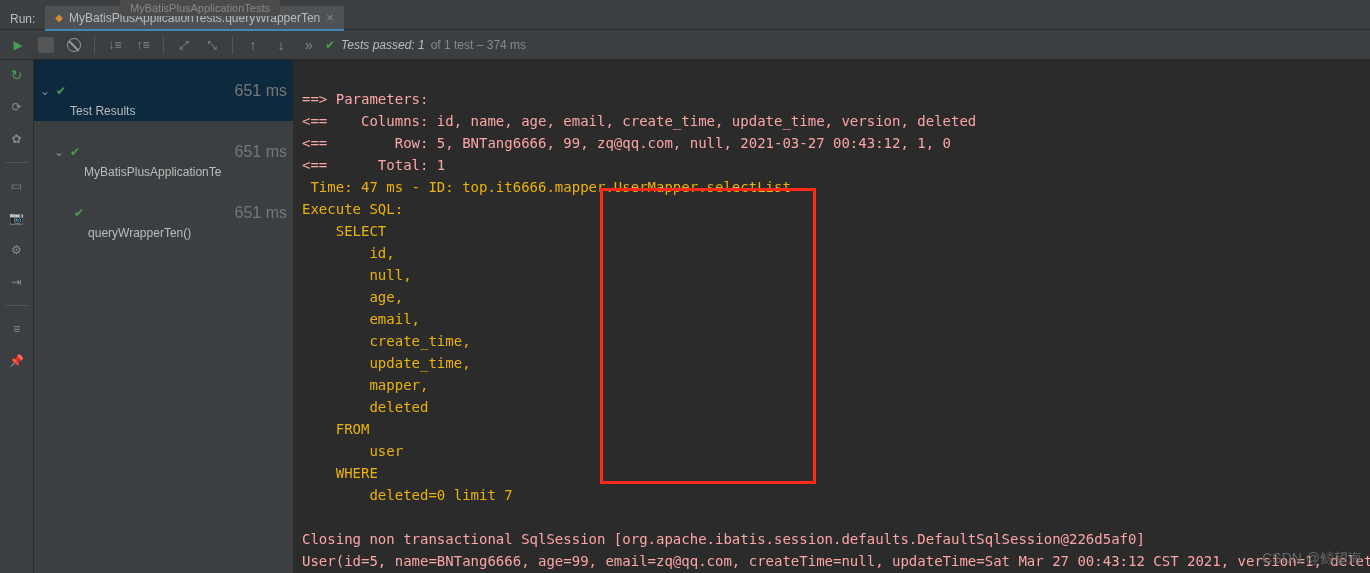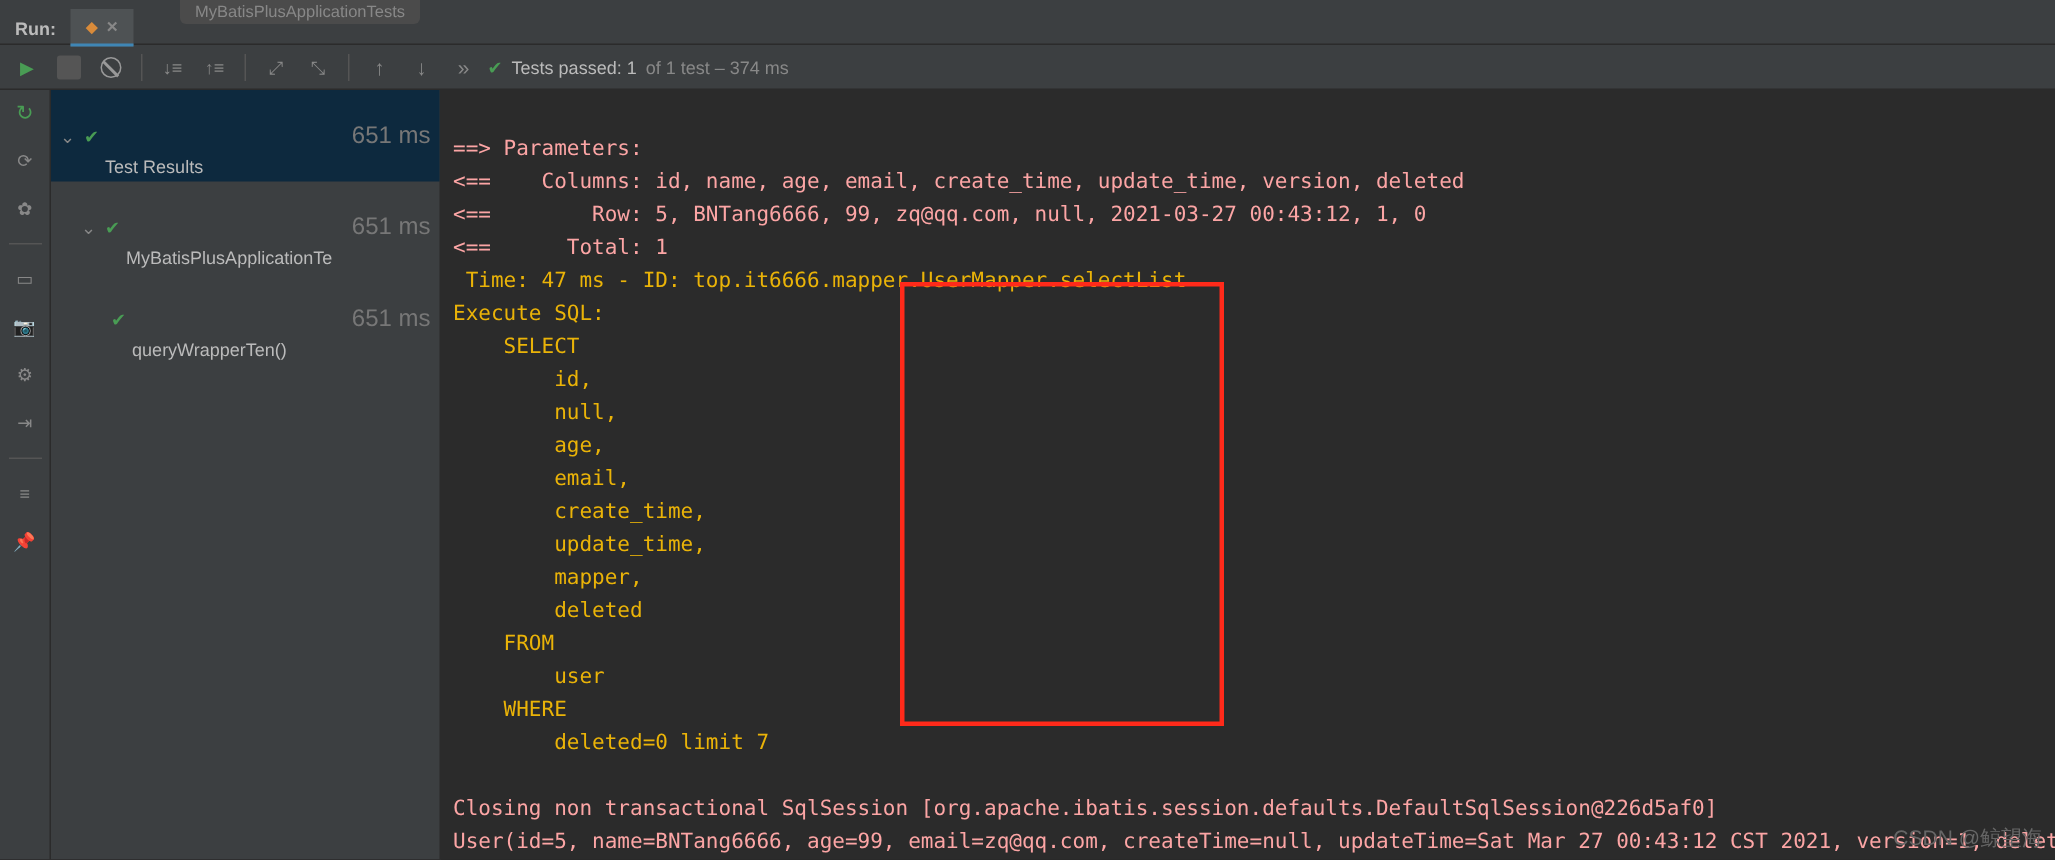--- a/index.html
+++ b/index.html
@@ -23,21 +23,20 @@
   border-radius: 0 0 4px 4px;
   text-align: right;
 }
 .tabs-row {
   display: flex;
   align-items: center;
   height: 30px;
   background: #3c3f41;
   border-bottom: 1px solid #2b2b2b;
   padding-top: 8px;
-  font-weight: bold;
 }
 .run-label {
   padding: 0 10px;
   color: #bbb;
 }
 .tab {
   display: flex;
   align-items: center;
   gap: 6px;
   padding: 4px 10px;
@@ -64,21 +63,21 @@
 }
 .tb-sep { width: 1px; height: 18px; background: #555; margin: 0 4px; }
 .play { color: #499c54; }
 .stop { color: #999; background:#555; border-radius:2px; width:16px;height:16px; }
 .forbid { color: #999; border: 1.5px solid #999; border-radius: 50%; width: 14px; height: 14px; position: relative; }
 .forbid::after { content:""; position:absolute; width:14px; height:1.5px; background:#999; top:6px; left:-1px; transform:rotate(45deg);}
 .arrow { color:#888; }
 .chev { color:#888; font-size:14px; }
 .tests-passed { display:flex; align-items:center; gap:6px; color:#888; }
 .tests-passed .check { color:#499c54; }
-.tests-passed b { color:#bbb; font-weight:normal; }
+.tests-passed b { color:#bbb; font-weight:normal;font-style:italic; }
 
 .main {
   display: flex;
   height: calc(100% - 60px);
 }
 .left-gutter {
   width: 34px;
   background: #3c3f41;
   border-right: 1px solid #2b2b2b;
   display: flex; flex-direction: column; align-items: center;
@@ -139,20 +138,21 @@
 </style>
 </head>
 <body>
 
 <div class="top-hint">MyBatisPlusApplicationTests</div>
 
 <div class="tabs-row">
   <div class="run-label">Run:</div>
   <div class="tab">
     <span class="icon-dot">◆</span>
+    <span>MyBatisPlusApplicationTests.queryWrapperTen</span>
     <span class="close">×</span>
   </div>
 </div>
 
 <div class="toolbar">
   <div class="tb-btn play">▶</div>
   <div class="tb-btn">
       <span class="stop"></span>
     </div>
   <div class="tb-btn">

